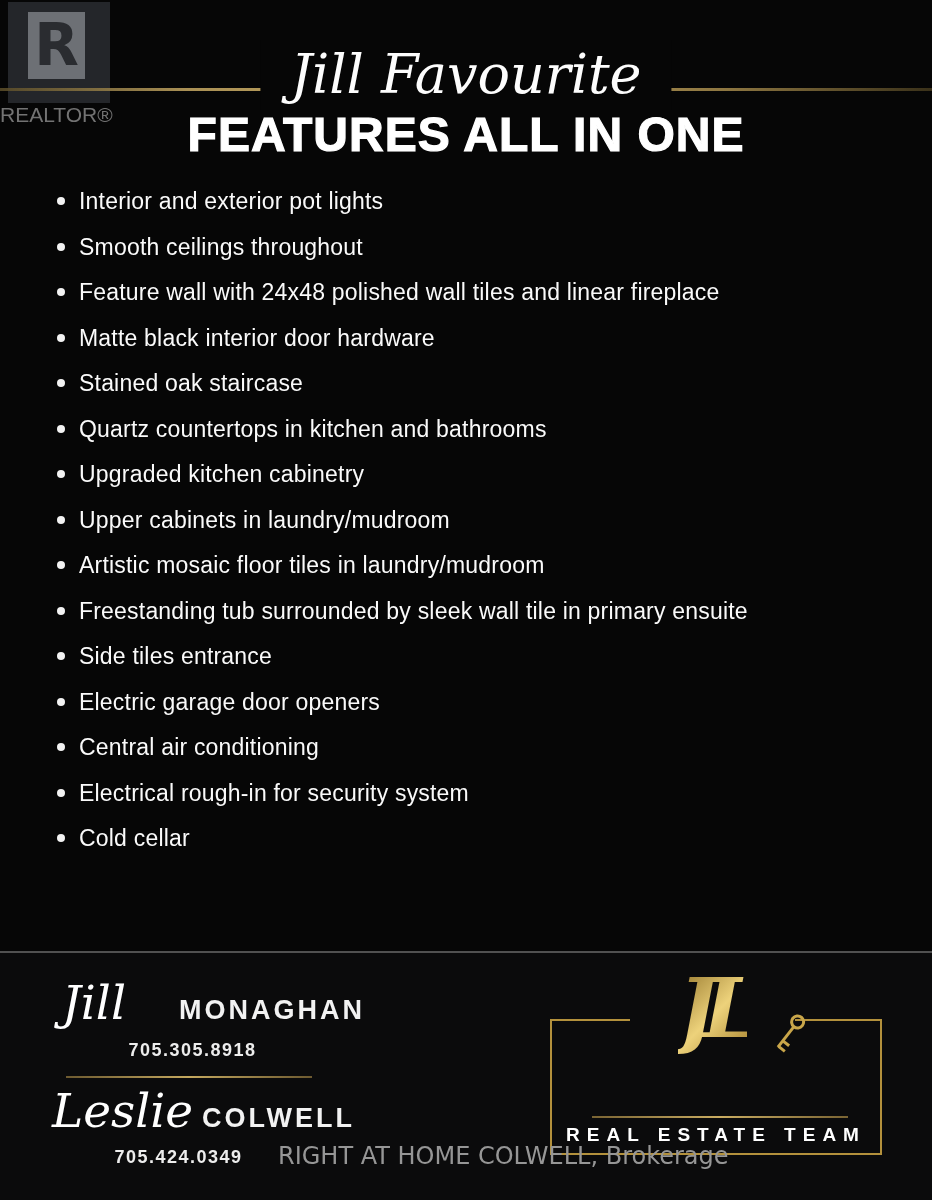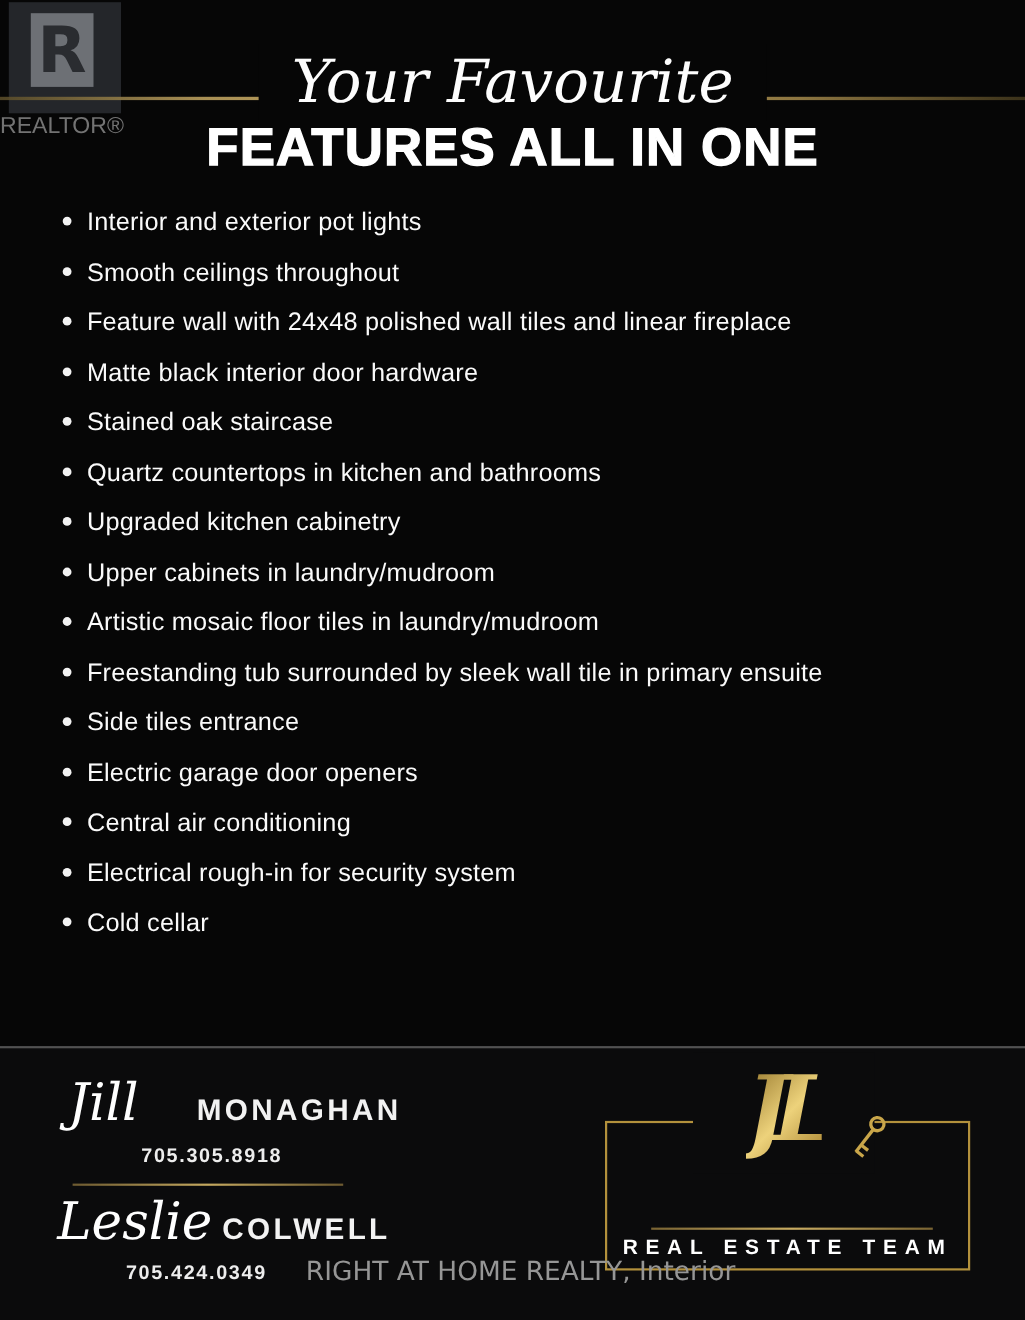--- a/index.html
+++ b/index.html
@@ -138,21 +138,21 @@
   <div class="realtor-logo-box">
     <div class="realtor-inner">
       <div class="realtor-r">R</div>
     </div>
   </div>
 
   <div class="gold-line"></div>
 
   <div class="realtor-label">REALTOR®</div>
 
-  <div class="script-title">Your Favourite</div>
+  <div class="script-title">Jill Favourite</div>
 
   <div class="main-title">FEATURES ALL IN ONE</div>
 
   <ul class="features">
       <li>Interior and exterior pot lights</li>
       <li>Smooth ceilings throughout</li>
       <li>Feature wall with 24x48 polished wall tiles and linear fireplace</li>
       <li>Matte black interior door hardware</li>
       <li>Stained oak staircase</li>
       <li>Quartz countertops in kitchen and bathrooms</li>
@@ -187,16 +187,16 @@
     <div class="monogram"><span>JL</span></div>
     <svg class="key-icon" width="26" height="44" viewBox="0 0 26 44">
       <circle cx="13" cy="8" r="6" fill="none" stroke="#c9a64a" stroke-width="3"></circle>
       <line x1="13" y1="14" x2="13" y2="40" stroke="#c9a64a" stroke-width="3"></line>
       <line x1="13" y1="32" x2="21" y2="32" stroke="#c9a64a" stroke-width="3"></line>
       <line x1="13" y1="39" x2="21" y2="39" stroke="#c9a64a" stroke-width="3"></line>
     </svg>
     <div class="team-divider"></div>
     <div class="team-sub">REAL ESTATE TEAM</div>
 
-    <div class="brokerage">RIGHT AT HOME REALTY, Interior</div>
+    <div class="brokerage">RIGHT AT HOME COLWELL, Brokerage</div>
 
   </div>
 </div>
 
 </body></html>

